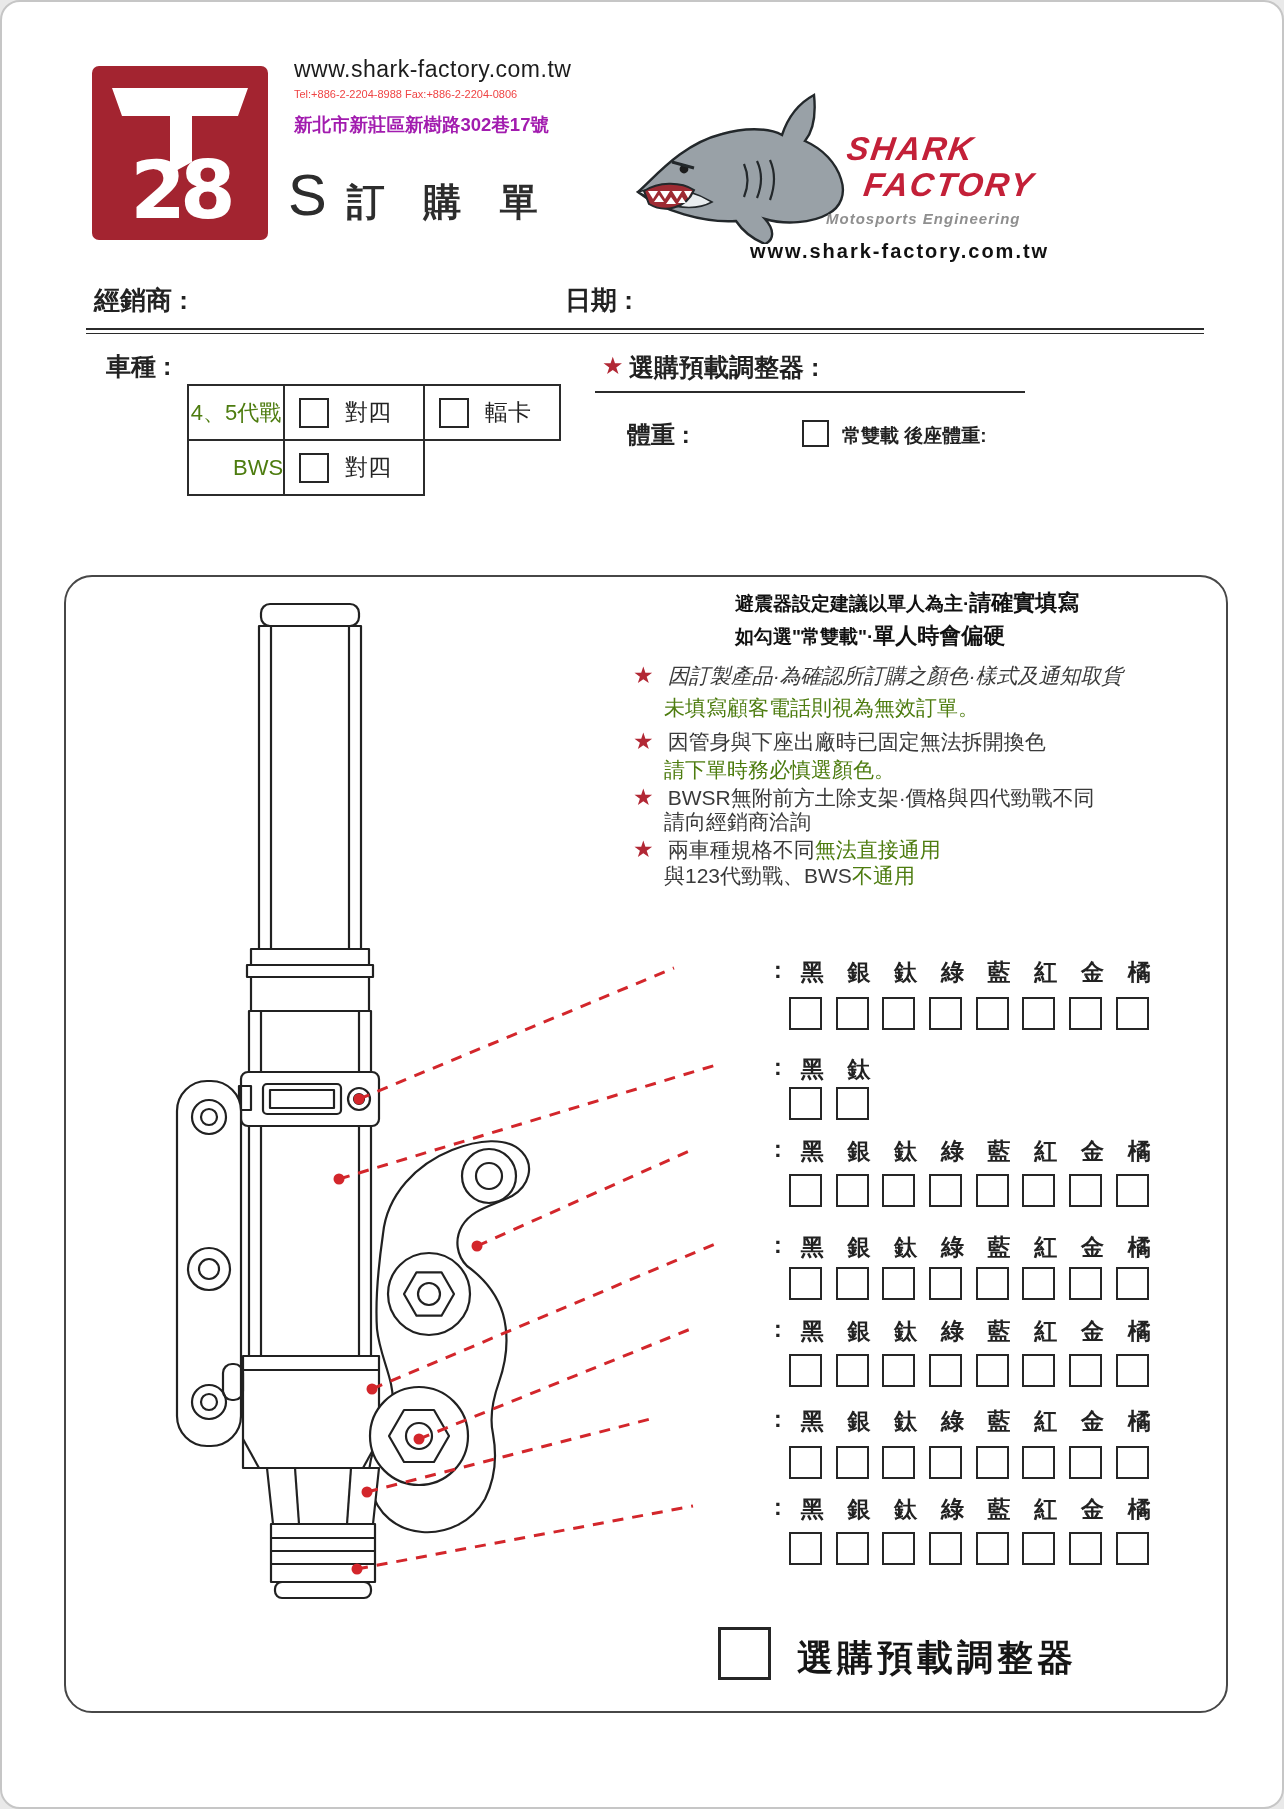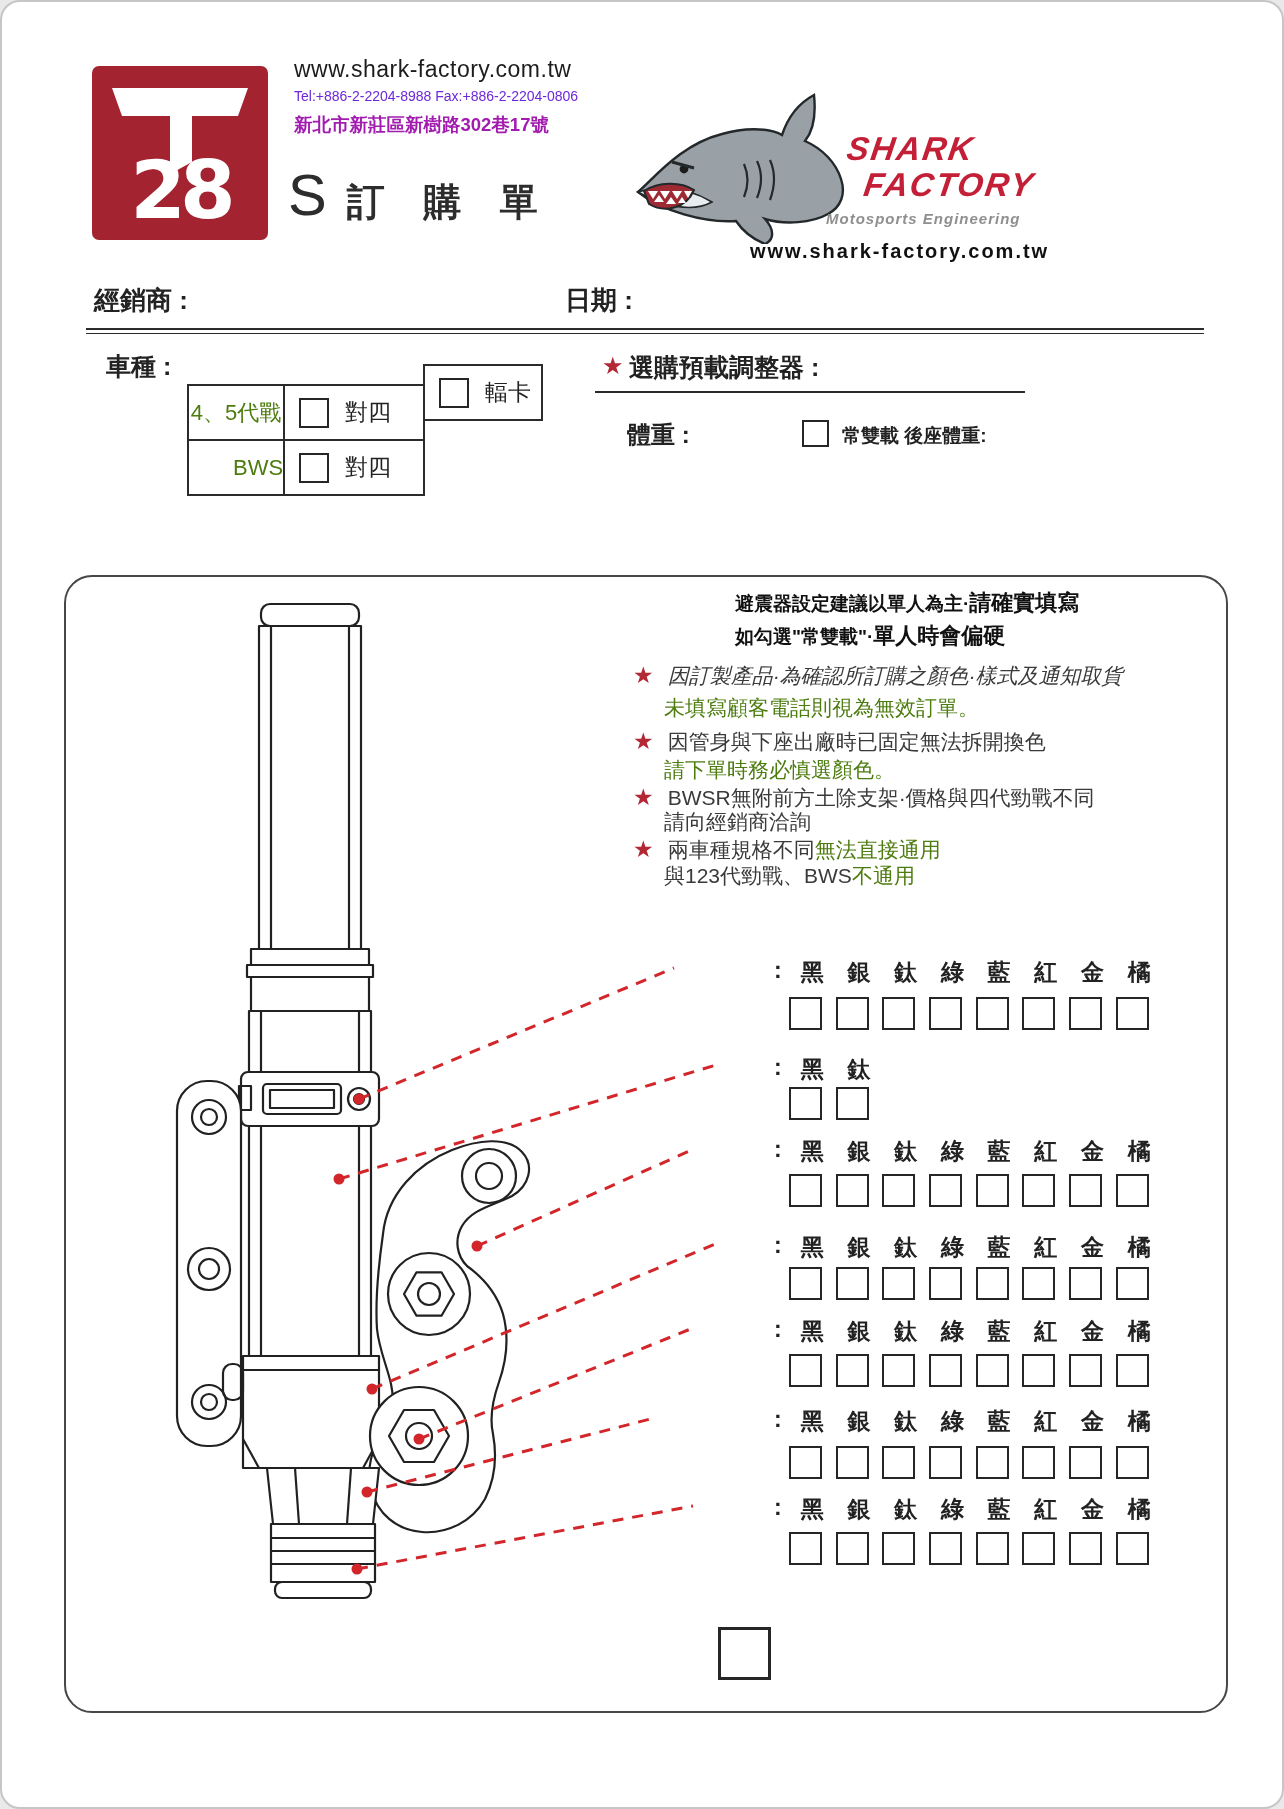--- a/index.html
+++ b/index.html
@@ -5,21 +5,21 @@
   html,body{margin:0;padding:0;background:#e9e9e9;}
   .page{
     position:relative;width:1284px;height:1809px;background:#ffffff;
     font-family:"Liberation Sans","DejaVu Sans",sans-serif;color:#1d1d1d;
     border:2px solid #c6c6c6;border-radius:20px;box-sizing:border-box;
     overflow:hidden;margin:0 auto;
   }
   .abs{position:absolute;}
   
   .site-top{font-size:23px;color:#1c1c1c;letter-spacing:.5px;}
-  .telfax{font-size:14px;color:#6d28d9;}
+  .telfax{font-size:11px;color:#ef4444;}
   .address{font-size:18.5px;font-weight:700;color:#a21caf;}
   .title-row{display:flex;align-items:flex-end;color:#2d2d2d;}
   .title-s{font-size:58px;font-weight:500;line-height:1;}
   .title-rest{font-size:38px;font-weight:700;letter-spacing:14px;margin-left:20px;line-height:1.1;}
   .brand-word{font-style:italic;font-weight:800;font-size:33px;letter-spacing:2px;transform:skewX(-8deg);white-space:nowrap;}
   .brand-tag{font-style:italic;font-size:15px;font-weight:600;color:#8f8f8f;letter-spacing:1px;}
   .brand-site{font-size:20px;font-weight:700;letter-spacing:2px;color:#111;}
   
   .flabel{font-size:25px;font-weight:700;color:#222;white-space:nowrap;}
   .rule-double{height:3px;border-top:2.5px solid #2b2b2b;border-bottom:1.2px solid #2b2b2b;}
@@ -101,21 +101,21 @@
   <div id="vehicle-table" class="abs" style="left:0;top:0">
       <div class="vcell abs" style="left: 185px; top: 382px; width: 98px; height: 57px;">
         <div class="model">4、5代戰</div>
       </div>
       <div class="vcell abs" style="left: 281px; top: 382px; width: 142px; height: 57px;">
         <div class="opt">
           <span class="cb" style="width: 30px; height: 30px;"></span>
           <span>對四</span>
         </div>
       </div>
-      <div class="vcell abs" style="left: 421px; top: 362px; width: 120px; height: 57px; align-items: center;">
+      <div class="vcell abs" style="left: 421px; top: 382px; width: 138px; height: 57px; align-items: center;">
         <div class="opt">
           <span class="cb" style="width: 30px; height: 30px;"></span>
           <span>輻卡</span>
         </div>
       </div>
       <div class="vcell abs" style="left: 185px; top: 437px; width: 98px; height: 57px; padding-left: 44px;">
         <div class="model">BWSR</div>
       </div>
       <div class="vcell abs" style="left: 281px; top: 437px; width: 142px; height: 57px;">
         <div class="opt">
@@ -351,14 +351,15 @@
         <span class="cb"></span>
         <span class="cb"></span>
         <span class="cb"></span>
         <span class="cb"></span>
         <span class="cb"></span>
         <span class="cb"></span>
       </div>
     </div>
 
   <span class="abs cb" style="left:716px;top:1625px;width:53px;height:53px;border-width:3px"></span>
+  <div class="abs preload-label" style="left:795px;top:1632px">選購預載調整器</div>
 
 </div>
 
 </body></html>

